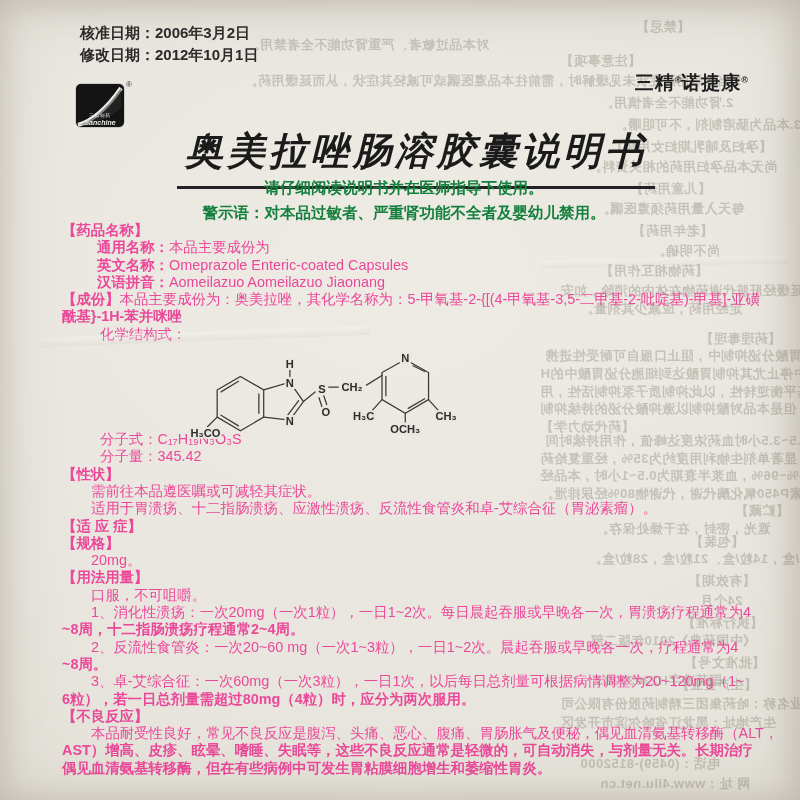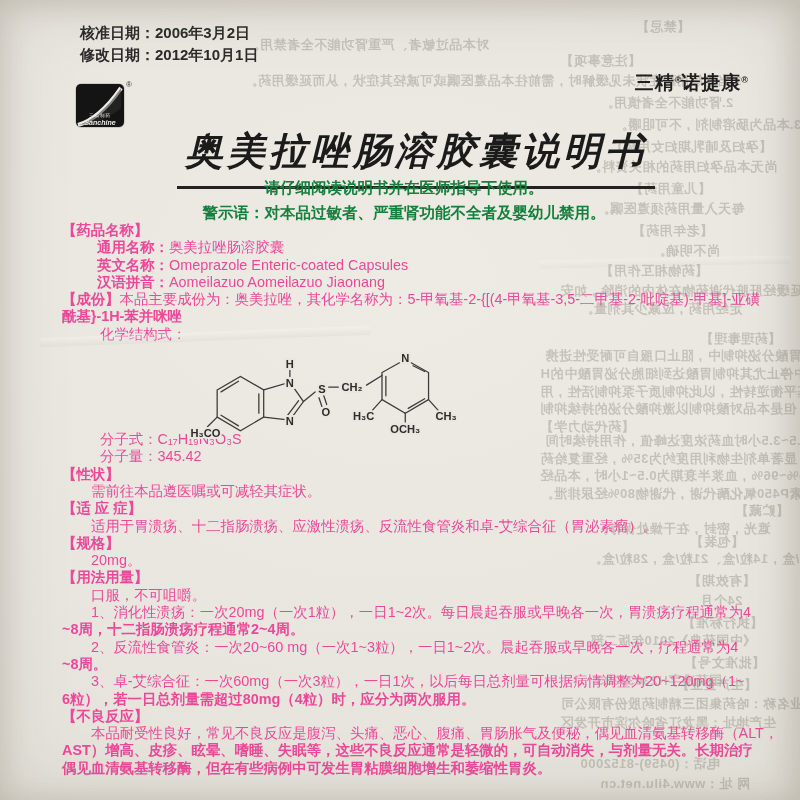--- a/index.html
+++ b/index.html
@@ -132,21 +132,21 @@
 <div class="brand-right"><span>三精</span><sup>®</sup><span>诺捷康</span><sup>®</sup></div>
 
 <h1 class="title" style="margin:16px;font-style:italic;">奥美拉唑肠溶胶囊说明书</h1>
 
 <p class="notice notice-read">请仔细阅读说明书并在医师指导下使用。</p>
 <p class="notice notice-warning">警示语：对本品过敏者、严重肾功能不全者及婴幼儿禁用。</p>
 
 <div id="content">
   <div id="lines-top">
       <p class="ln head"><span class="bh">【药品名称】</span></p>
-      <p class="ln label"><span class="bl">通用名称：</span><span>奥美拉唑肠溶胶囊</span></p>
+      <p class="ln label"><span class="bl">通用名称：</span><span>本品主要成份为</span></p>
       <p class="ln label"><span class="bl">英文名称：</span><span>Omeprazole Enteric-coated Capsules</span></p>
       <p class="ln label"><span class="bl">汉语拼音：</span><span>Aomeilazuo Aomeilazuo Jiaonang</span></p>
       <p class="ln headtext"><span class="bh">【成份】</span><span>本品主要成份为：奥美拉唑，其化学名称为：5-甲氧基-2-{[(4-甲氧基-3,5-二甲基-2-吡啶基)-甲基]-亚磺</span></p>
       <p class="ln cont"><span>酰基}-1H-苯并咪唑</span></p>
       <p class="ln indent-m"><span>化学结构式：</span></p>
     </div>
 
   <figure id="structure-fig">
     <svg width="320" height="96" viewBox="0 0 330 98">
 
@@ -189,22 +189,22 @@
       <path class="chem-line" d="M246,60 L256,71"></path>
       <text class="chem-label" x="264" y="81">CH₃</text>
     </svg>
   </figure>
 
   <div id="lines-bottom">
       <p class="ln indent-m"><span>分子式：C₁₇H₁₉N₃O₃S</span></p>
       <p class="ln indent-m"><span>分子量：345.42</span></p>
       <p class="ln head"><span class="bh">【性状】</span></p>
       <p class="ln para"><span>需前往本品遵医嘱或可减轻其症状。</span></p>
+      <p class="ln para"><span>适用于胃溃疡、十二指肠溃疡、应激性溃疡、反流性食管炎和卓-艾综合征（胃泌素瘤）。</span></p>
       <p class="ln head"><span class="bh">【适 应 症】</span></p>
-      <p class="ln para"><span>适用于胃溃疡、十二指肠溃疡、应激性溃疡、反流性食管炎和卓-艾综合征（胃泌素瘤）。</span></p>
       <p class="ln head"><span class="bh">【规格】</span></p>
       <p class="ln para"><span>20mg。</span></p>
       <p class="ln head"><span class="bh">【用法用量】</span></p>
       <p class="ln para"><span>口服，不可咀嚼。</span></p>
       <p class="ln para"><span>1、消化性溃疡：一次20mg（一次1粒），一日1~2次。每日晨起吞服或早晚各一次，胃溃疡疗程通常为4</span></p>
       <p class="ln cont"><span>~8周，十二指肠溃疡疗程通常2~4周。</span></p>
       <p class="ln para"><span>2、反流性食管炎：一次20~60 mg（一次1~3粒），一日1~2次。晨起吞服或早晚各一次，疗程通常为4</span></p>
       <p class="ln cont"><span>~8周。</span></p>
       <p class="ln para"><span>3、卓-艾综合征：一次60mg（一次3粒），一日1次，以后每日总剂量可根据病情调整为20~120mg（1~</span></p>
       <p class="ln cont"><span>6粒），若一日总剂量需超过80mg（4粒）时，应分为两次服用。</span></p>

